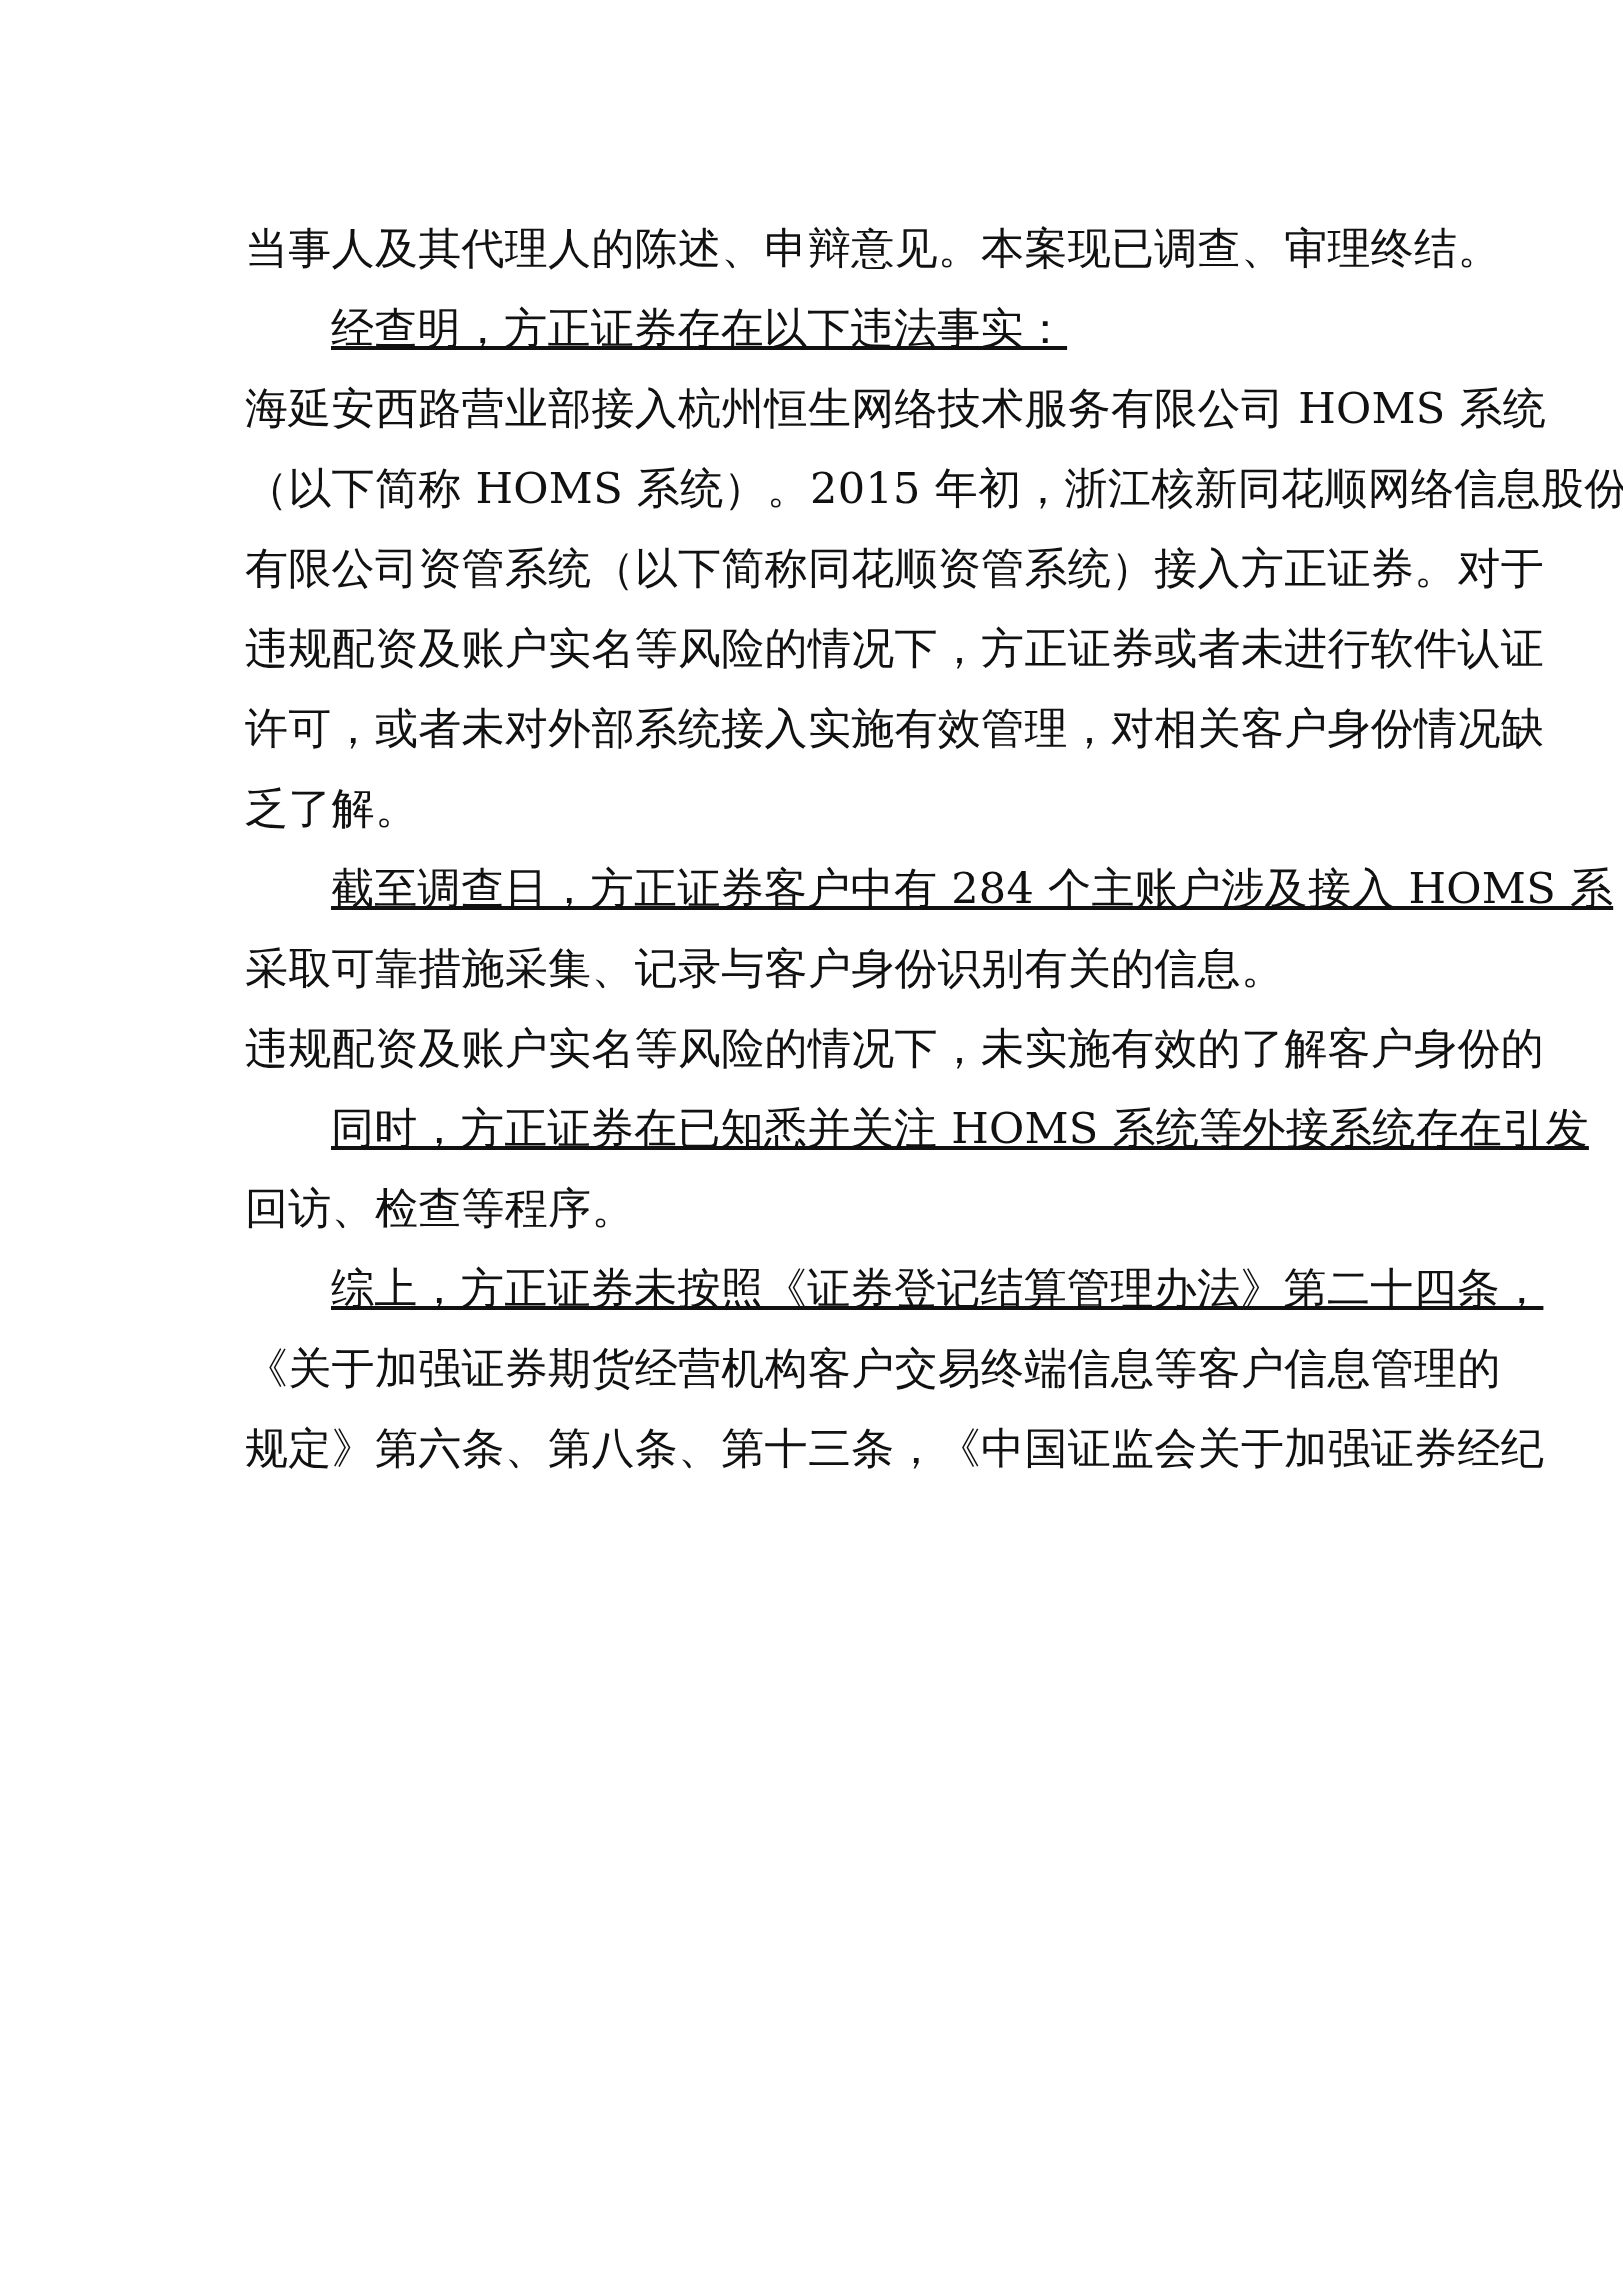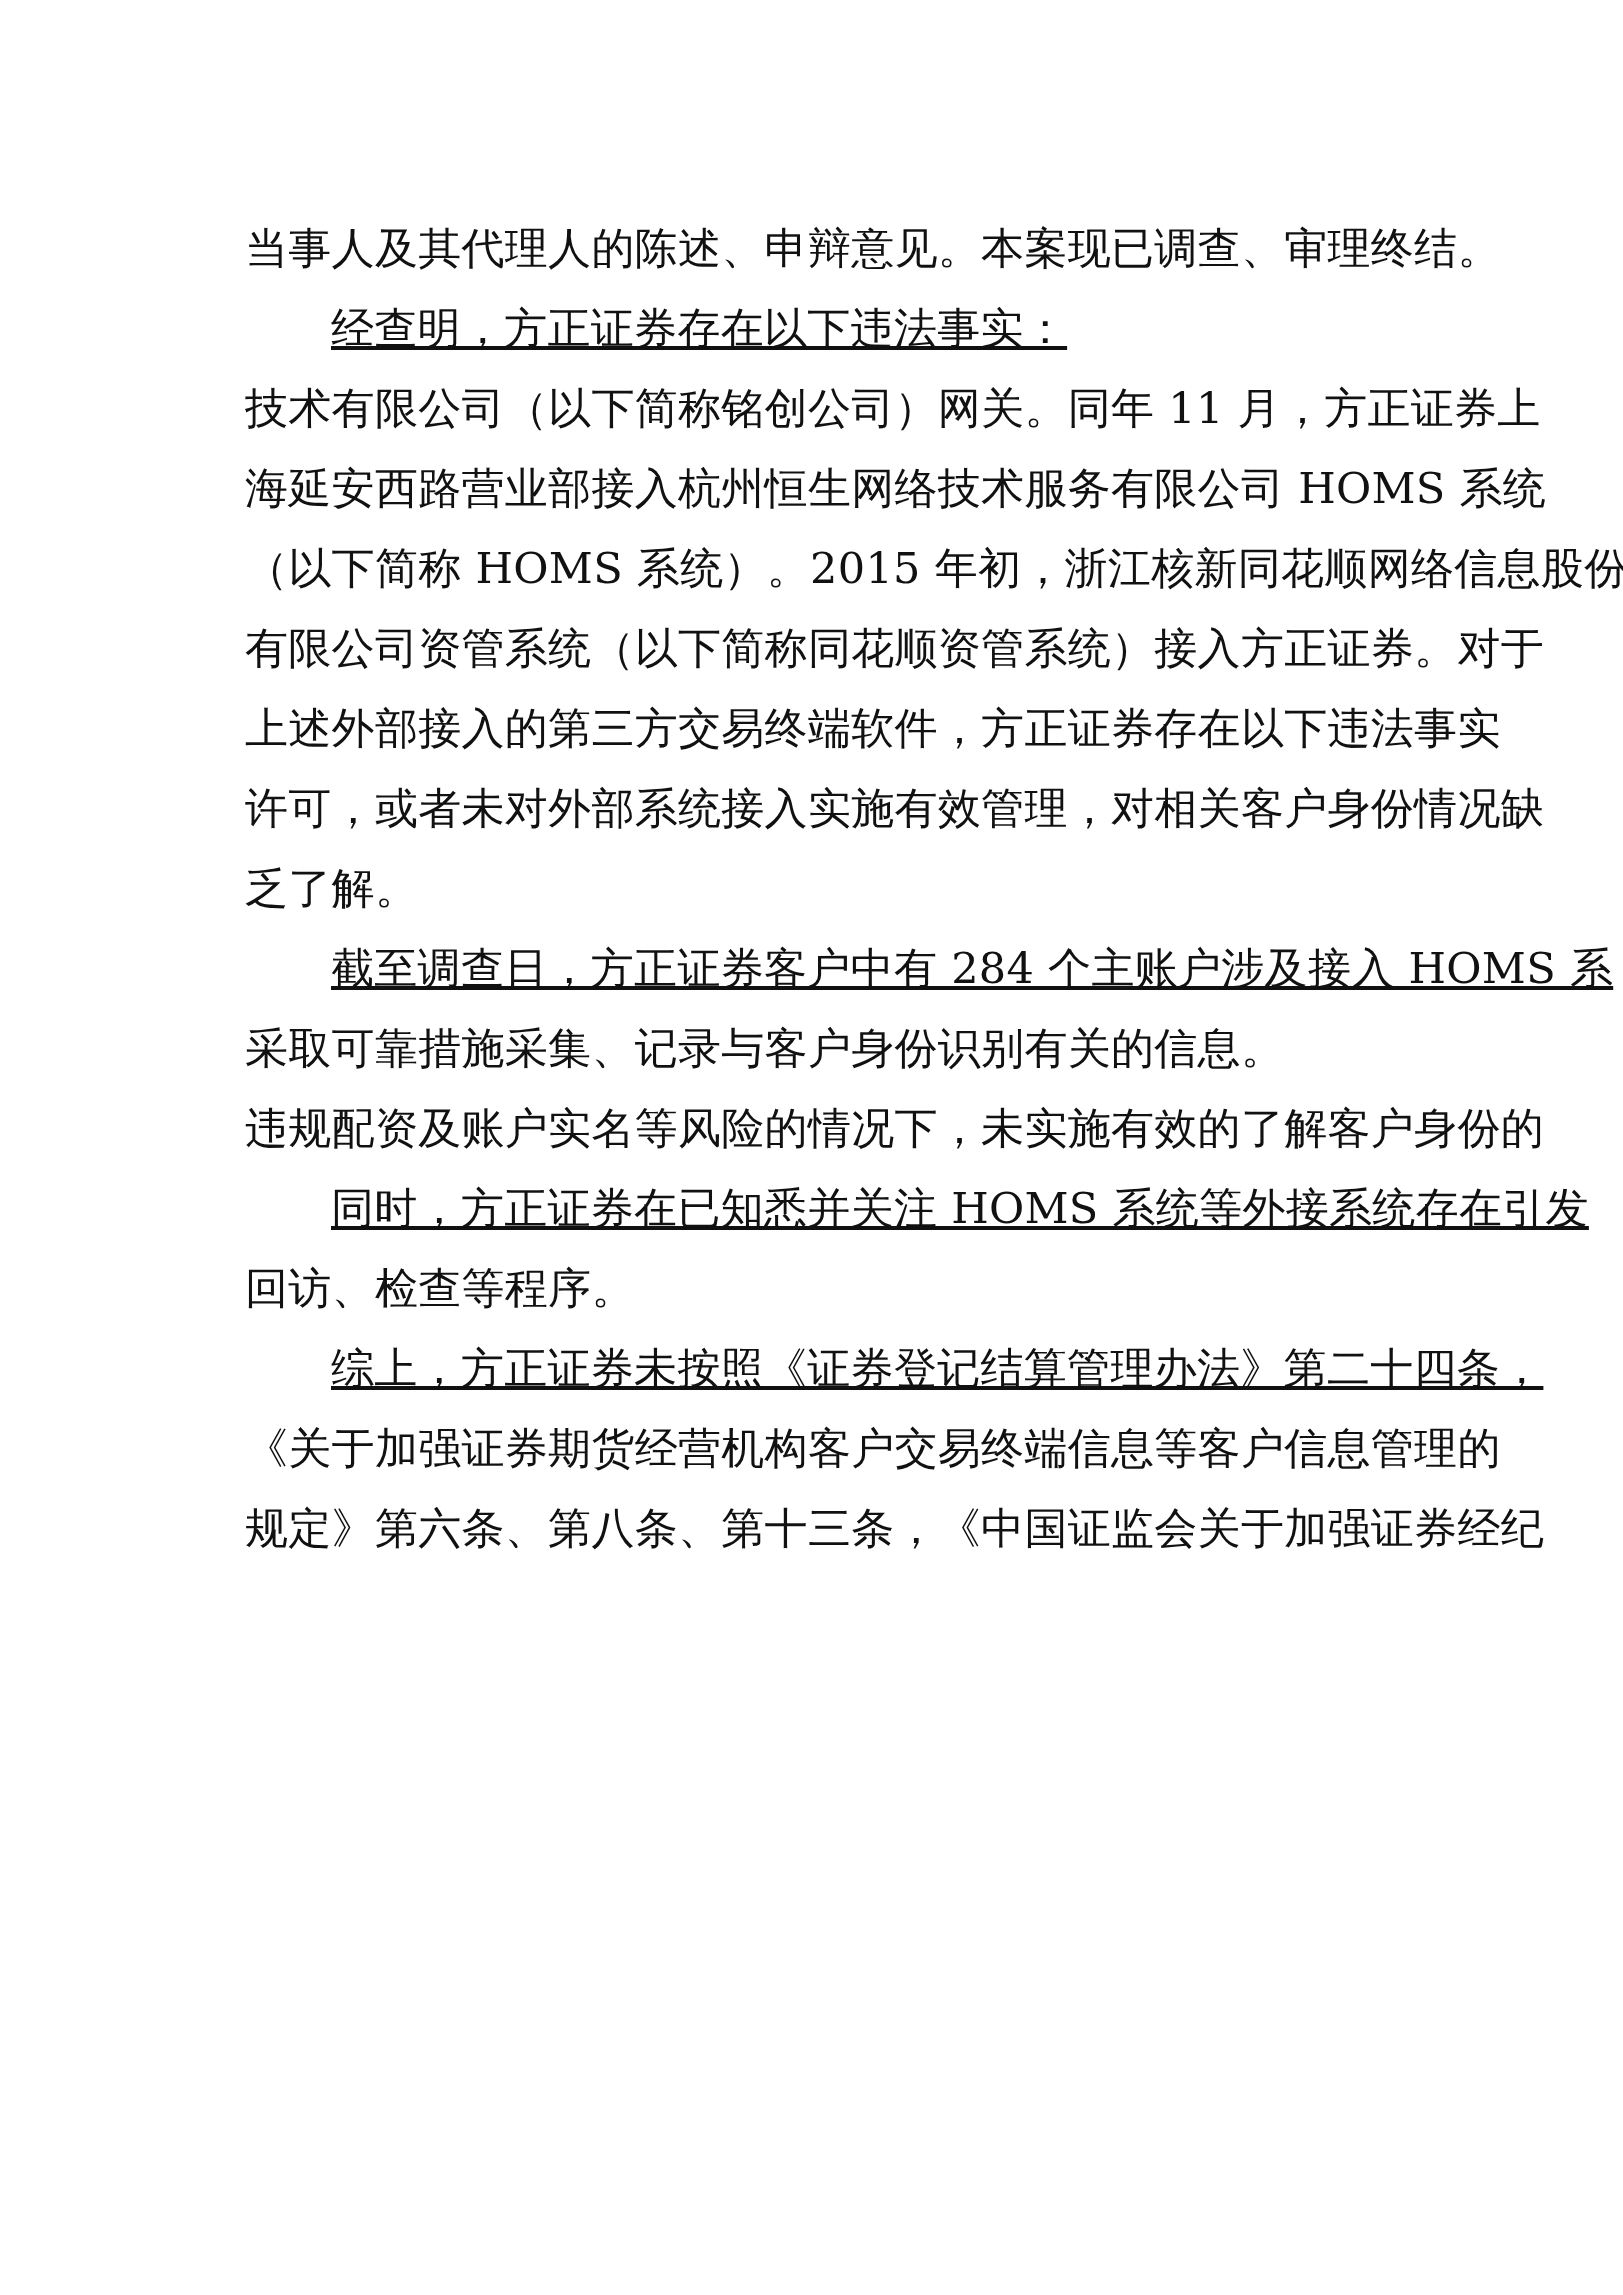--- a/index.html
+++ b/index.html
@@ -54,25 +54,24 @@
 
     <div>
       <span class="line">当事人及其代理人的陈述、申辩意见。本案现已调查、审理终结。</span>
     </div>
 
     <div>
       <span class="line indent">经查明，方正证券存在以下违法事实：</span>
     </div>
 
     <div>
-      <span class="line justify">技术有限公司（以下简称铭创公司）网关。同年 11 月，方正证券上</span>
       <span class="line justify">海延安西路营业部接入杭州恒生网络技术服务有限公司 HOMS 系统</span>
       <span class="line justify">（以下简称 HOMS 系统）。2015 年初，浙江核新同花顺网络信息股份</span>
       <span class="line justify">有限公司资管系统（以下简称同花顺资管系统）接入方正证券。对于</span>
-      <span class="line justify">上述外部接入的第三方交易终端软件，方正证券存在以下违法事实</span>
+      <span class="line justify">违规配资及账户实名等风险的情况下，方正证券或者未进行软件认证</span>
       <span class="line justify">许可，或者未对外部系统接入实施有效管理，对相关客户身份情况缺</span>
       <span class="line">乏了解。</span>
     </div>
 
     <div>
       <span class="line indent justify">截至调查日，方正证券客户中有 284 个主账户涉及接入 HOMS 系</span>
       <span class="line">采取可靠措施采集、记录与客户身份识别有关的信息。</span>
     </div>
 
     <div>

